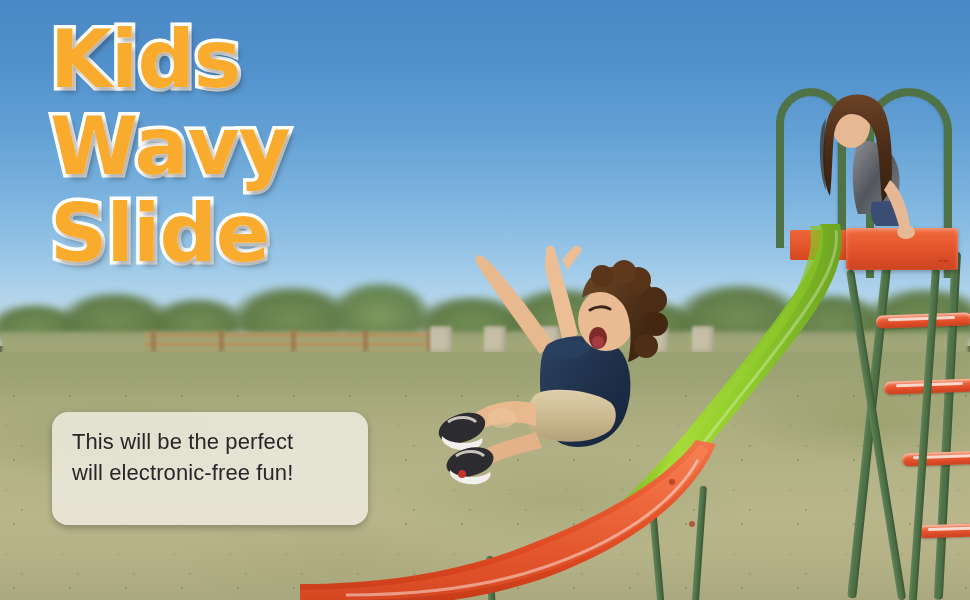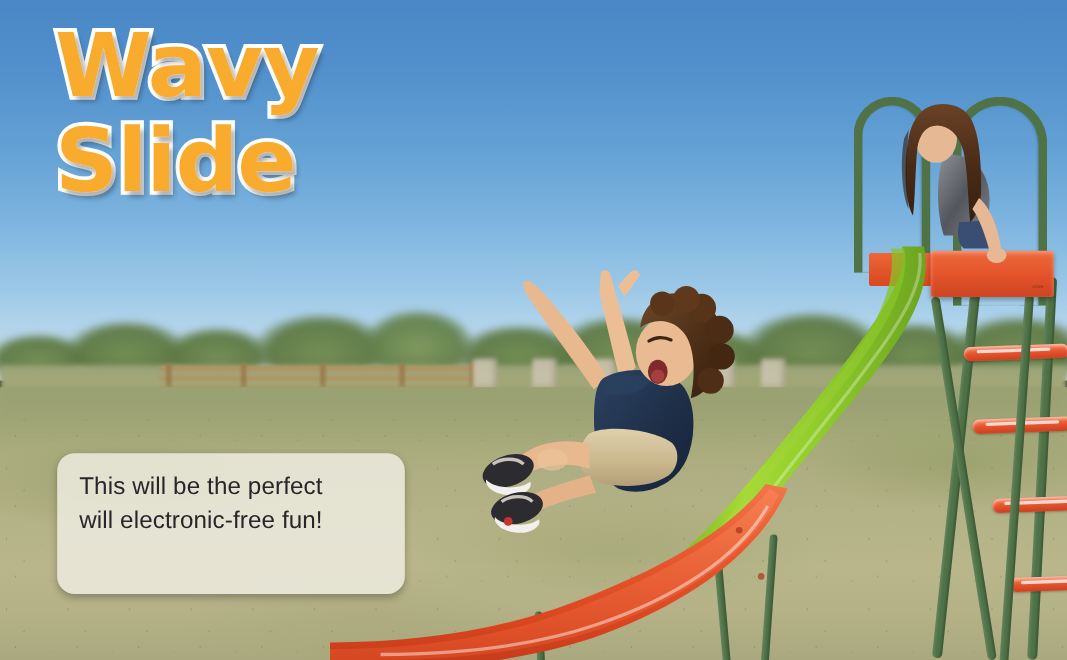--- a/index.html
+++ b/index.html
@@ -181,21 +181,21 @@
     paint-order:stroke fill;
     text-shadow:
       0 0 1px #ffffff,
       4px 5px 5px rgba(0,0,0,.30);
     white-space:nowrap;
   }
 
   
   .caption{
     position:absolute; left:52px; top:412px;
-    width:316px; height:128px;
+    width:316px; height:113px;
     background:rgba(236,233,221,.88);
     border-radius:16px;
     box-shadow:0 3px 7px rgba(0,0,0,.25);
     z-index:20;
     padding:14px 18px 0 20px;
   }
   .caption p{
     font-family:"Liberation Sans", sans-serif;
     font-size:22px;
     line-height:31px;
@@ -420,20 +420,21 @@
           <path d="M18,224 C24,232 48,234 58,226 C60,230 56,236 46,238 C30,240 16,232 18,224 Z" fill="#f2f0ec"></path>
           <path d="M24,210 C32,204 46,204 52,210" stroke="#c9c4bb" stroke-width="3" fill="none"></path>
           <circle cx="30" cy="228" r="4" fill="#c4342a"></circle>
         </g>
       </svg>
 
     </div>
   </div>
 
   <div class="headline">
+    <span class="ln">Kids</span>
     <span class="ln">Wavy</span>
     <span class="ln">Slide</span>
   </div>
 
   <div class="caption">
     <p>This will be the perfect</p>
     <p>will electronic-free fun!</p>
   </div>
 
 </div>

